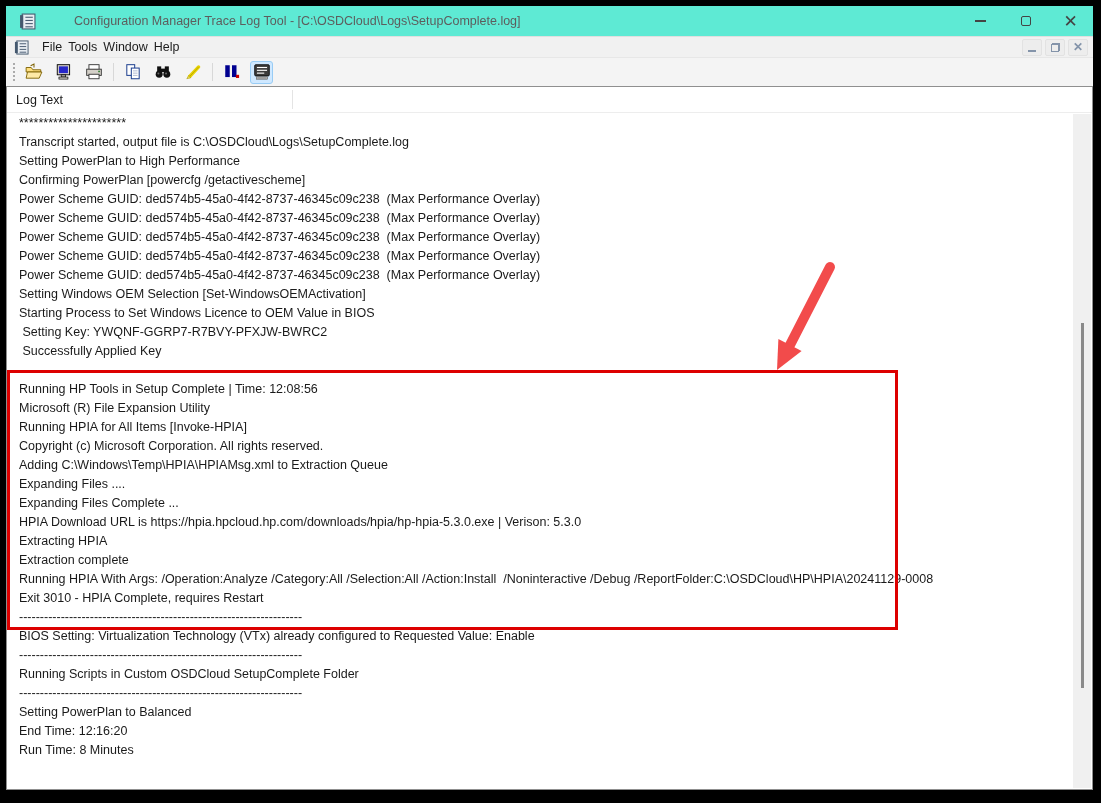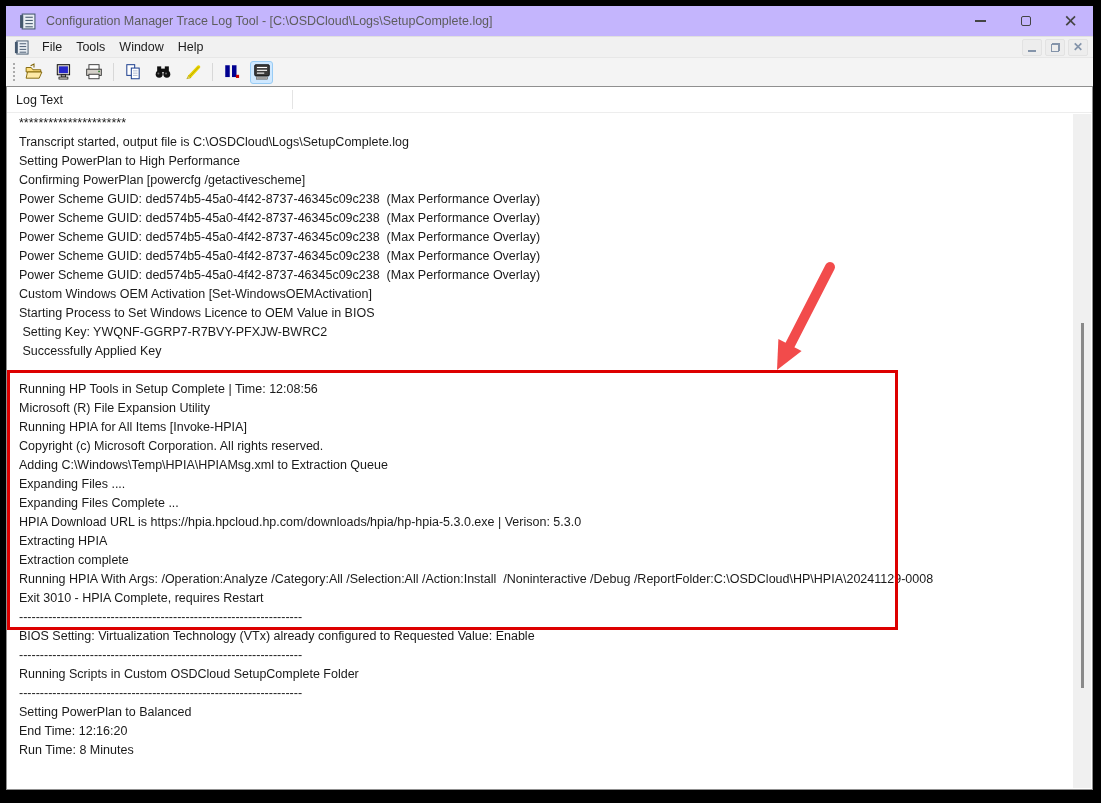--- a/index.html
+++ b/index.html
@@ -3,37 +3,37 @@
 <meta charset="utf-8">
 <style>
   * { margin:0; padding:0; box-sizing:border-box; }
   html,body { width:1101px; height:803px; overflow:hidden; background:#000; font-family:"Liberation Sans", sans-serif; }
   body { position:relative; }
 
   .window { position:absolute; left:6px; top:6px; width:1087px; height:784px; background:#f2f2f2; }
 
   
   .titlebar { position:absolute; left:0; top:0; width:100%; height:31px;
-              background:#c4b5fd; border-bottom:1px solid #e0e0e0;
-              display:flex; align-items:center; }
+              background:#5eead4; border-bottom:1px solid #e0e0e0;
+              display:flex; align-items:center;gap:28px; }
   .app-icon { width:17px; height:17px; margin-left:13px; flex:0 0 auto; }
   .title-text { margin-left:10px; font-size:12.5px; color:#5d5d5d; white-space:nowrap;
                 overflow:hidden; flex:1 1 auto; }
   .win-controls { display:flex; height:100%; flex:0 0 auto; }
   .win-btn { width:45px; height:100%; display:flex; align-items:center; justify-content:center; cursor:default; }
   .glyph-min { width:11px; height:1.5px; background:#444; }
   .glyph-max { width:10px; height:10px; border:1.2px solid #444; border-radius:2px; }
   .glyph-close { font-size:17px; color:#444; line-height:1; font-weight:400; }
 
   
   .menubar { position:absolute; left:0; top:31px; width:100%; height:21px;
              background:#f1f1f1; border-bottom:1px solid #e7e7e7;
              display:flex; align-items:center; }
   .mdi-icon { width:15px; height:15px; margin-left:8px; flex:0 0 auto; }
-  .menu-items { display:flex; gap:14px; margin-left:13px; flex:1 1 auto; }
+  .menu-items { display:flex; gap:6px; margin-left:13px; flex:1 1 auto; }
   .menu-item { font-size:12.5px; color:#1c1c1c; cursor:default; }
   .mdi-controls { display:flex; gap:3px; margin-right:5px; flex:0 0 auto; }
   .mdi-btn { width:20px; height:17px; display:flex; align-items:center; justify-content:center;
              background:#ededed; border:1px solid #e2e2e2; border-radius:2px; }
   .mdi-min { width:8px; height:2px; background:#8494aa; margin-top:7px; }
   .mdi-restore { position:relative; width:9px; height:9px; }
   .mdi-restore::before { content:""; position:absolute; right:0; top:0; width:6px; height:6px; border:1.4px solid #8494aa; }
   .mdi-restore::after  { content:""; position:absolute; left:0; bottom:0; width:6px; height:6px; border:1.4px solid #8494aa; background:#ededed; }
   .mdi-close { font-size:12px; font-weight:bold; color:#8494aa; line-height:1; }
 
@@ -209,21 +209,21 @@
     <div class="log-lines">
         <div class="log-line">**********************</div>
         <div class="log-line">Transcript started, output file is C:\OSDCloud\Logs\SetupComplete.log</div>
         <div class="log-line">Setting PowerPlan to High Performance</div>
         <div class="log-line">Confirming PowerPlan [powercfg /getactivescheme]</div>
         <div class="log-line">Power Scheme GUID: ded574b5-45a0-4f42-8737-46345c09c238  (Max Performance Overlay)</div>
         <div class="log-line">Power Scheme GUID: ded574b5-45a0-4f42-8737-46345c09c238  (Max Performance Overlay)</div>
         <div class="log-line">Power Scheme GUID: ded574b5-45a0-4f42-8737-46345c09c238  (Max Performance Overlay)</div>
         <div class="log-line">Power Scheme GUID: ded574b5-45a0-4f42-8737-46345c09c238  (Max Performance Overlay)</div>
         <div class="log-line">Power Scheme GUID: ded574b5-45a0-4f42-8737-46345c09c238  (Max Performance Overlay)</div>
-        <div class="log-line">Custom Windows OEM Activation [Set-WindowsOEMActivation]</div>
+        <div class="log-line">Setting Windows OEM Selection [Set-WindowsOEMActivation]</div>
         <div class="log-line">Starting Process to Set Windows Licence to OEM Value in BIOS</div>
         <div class="log-line"> Setting Key: YWQNF-GGRP7-R7BVY-PFXJW-BWRC2</div>
         <div class="log-line"> Successfully Applied Key</div>
         <div class="log-line">--------------------------------------------------------------------</div>
         <div class="log-line">Running HP Tools in Setup Complete | Time: 12:08:56</div>
         <div class="log-line">Microsoft (R) File Expansion Utility</div>
         <div class="log-line">Running HPIA for All Items [Invoke-HPIA]</div>
         <div class="log-line">Copyright (c) Microsoft Corporation. All rights reserved.</div>
         <div class="log-line">Adding C:\Windows\Temp\HPIA\HPIAMsg.xml to Extraction Queue</div>
         <div class="log-line">Expanding Files ....</div>

